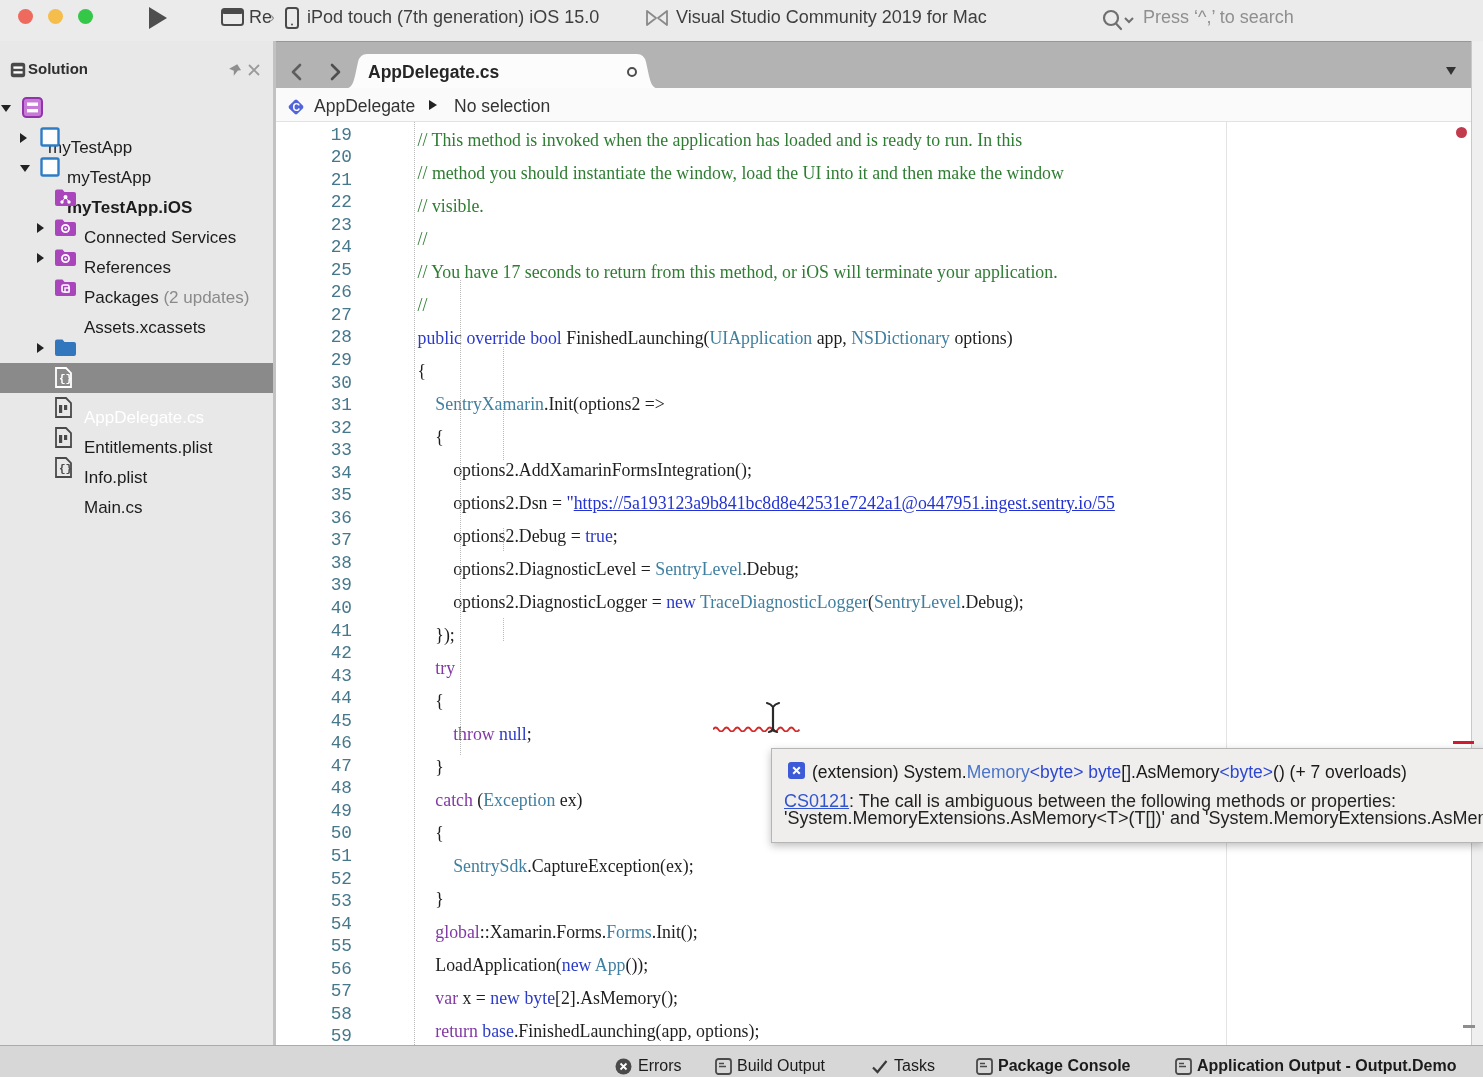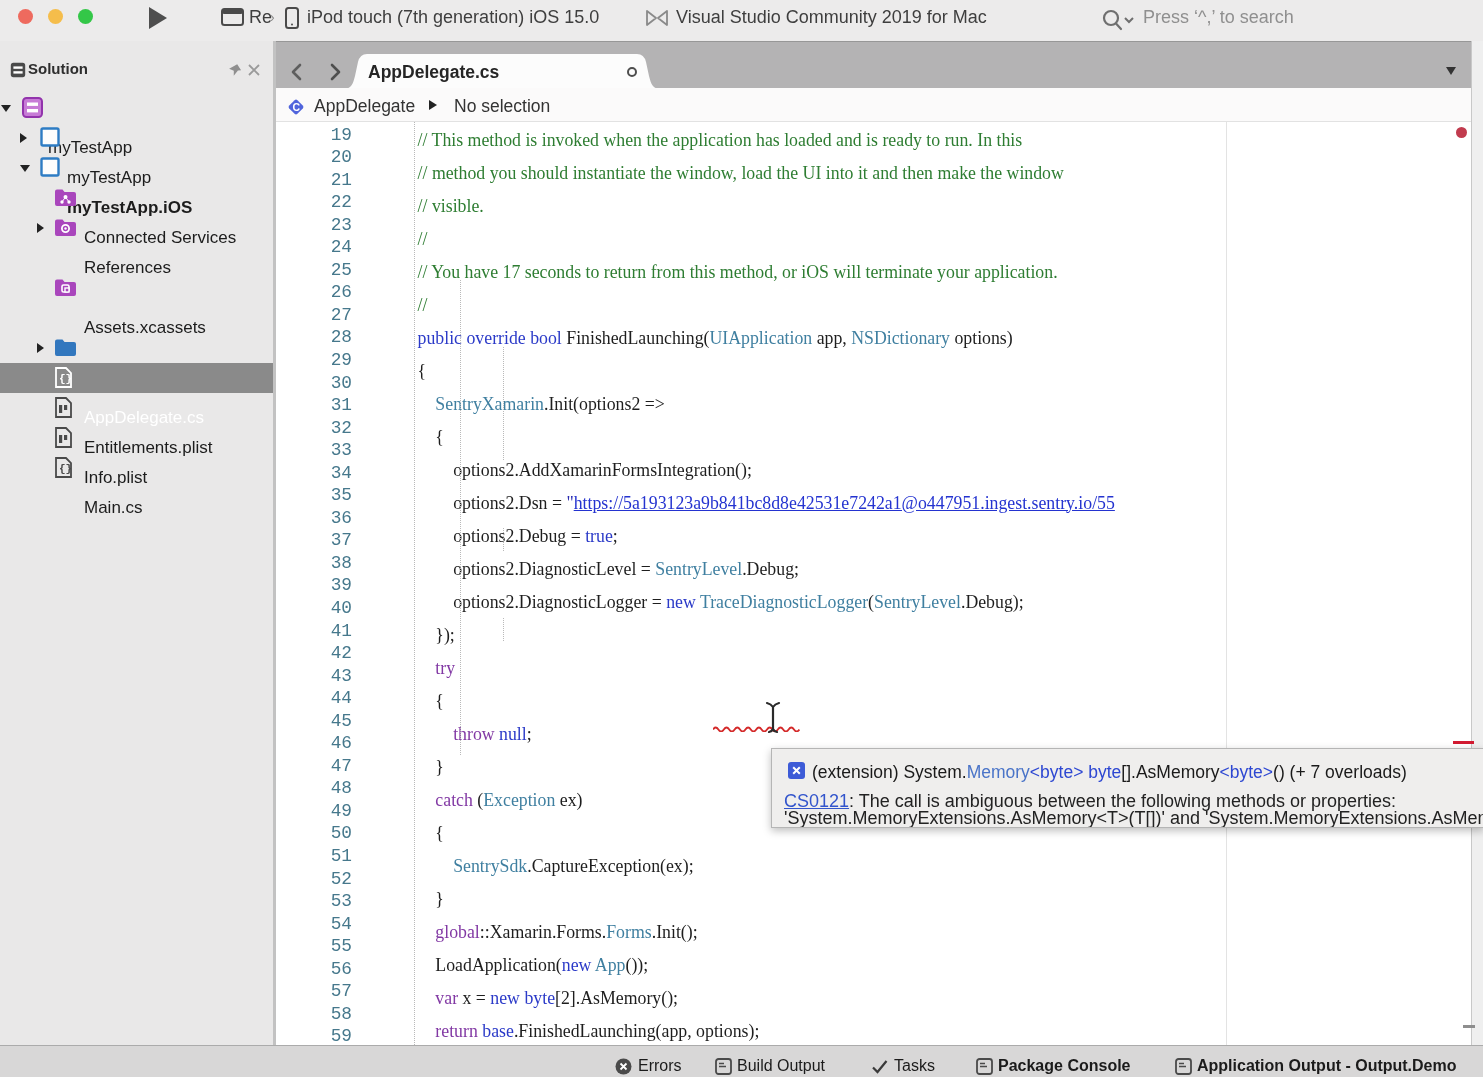--- a/index.html
+++ b/index.html
@@ -33,21 +33,21 @@
           font-size:17.8px; line-height:33px; color:#1E1E1E; white-space:pre; }
   #code .c { color:#2E7D32; }
   #code .k { color:#2B3AC8; }
   #code .f { color:#8239A4; }
   #code .t { color:#3F7FA0; }
   #code .lk { color:#2433D0; text-decoration:underline; }
   #code .q { color:#2A2AB0; }
   .guide { position:absolute; width:0; border-left:1px dotted #B9B9B9; }
 
   
-  #tooltip { left:771px; top:748px; width:713px; height:80px; background:#EFEEED;
+  #tooltip { left:771px; top:748px; width:713px; height:95px; background:#EFEEED;
              border:1px solid #B5B5B5; border-right:none; box-shadow:0 3px 8px rgba(0,0,0,.25); overflow:hidden; }
 
   
   #bottombar { left:0; top:1045px; width:1483px; height:32px; background:#D8D7D7; border-top:1px solid #ABABAB; font-size:16px; color:#1B1B1B; }
   #bottombar .itm { position:absolute; top:11px; }
 </style>
 </head>
 <body>
   <div id="toolbar" class="abs">
     <div class="light" style="left:17.5px; background:#EE6A5E;"></div>
@@ -124,20 +124,29 @@
       <span class="lbl" style="left:84px;">Connected Services</span>
     </div>
     <div class="trow" style="top:172px;">
       <div class="arr-r" style="left:37px;"></div>
       <svg class="ticon" style="left:54px;" width="23" height="21" viewBox="0 0 23 21">
         <path d="M1,4.5 a2,2 0 0 1 2,-2 h5.5 l2,2.5 h9.5 a2,2 0 0 1 2,2 V17 a2,2 0 0 1 -2,2 H3 a2,2 0 0 1 -2,-2 Z" fill="#A946BC"></path>
         <circle cx="11.5" cy="11.5" r="3.6" fill="none" stroke="#fff" stroke-width="1.8"></circle>
         <circle cx="11.5" cy="11.5" r="1.2" fill="#fff"></circle>
       </svg>
       <span class="lbl" style="left:84px;">References</span>
+    </div>
+    <div class="trow" style="top:202px;">
+      <div class="arr-r" style="left:37px;"></div>
+      <svg class="ticon" style="left:54px;" width="23" height="21" viewBox="0 0 23 21">
+        <path d="M1,4.5 a2,2 0 0 1 2,-2 h5.5 l2,2.5 h9.5 a2,2 0 0 1 2,2 V17 a2,2 0 0 1 -2,2 H3 a2,2 0 0 1 -2,-2 Z" fill="#A946BC"></path>
+        <circle cx="11.5" cy="11.5" r="3.6" fill="none" stroke="#fff" stroke-width="1.8"></circle>
+        <circle cx="11.5" cy="11.5" r="1.2" fill="#fff"></circle>
+      </svg>
+      <span class="lbl" style="left:84px;">Packages <span style="color:#8A8A8A;">(2 updates)</span></span>
     </div>
     <div class="trow" style="top:232px;">
       <svg class="ticon" style="left:54px;" width="23" height="21" viewBox="0 0 23 21">
         <path d="M1,4.5 a2,2 0 0 1 2,-2 h5.5 l2,2.5 h9.5 a2,2 0 0 1 2,2 V17 a2,2 0 0 1 -2,2 H3 a2,2 0 0 1 -2,-2 Z" fill="#A946BC"></path>
         <rect x="8" y="8" width="7" height="7" rx="1.5" fill="none" stroke="#fff" stroke-width="1.6"></rect>
         <rect x="11" y="11" width="4" height="4" fill="#A946BC" stroke="#fff" stroke-width="1.4"></rect>
       </svg>
       <span class="lbl" style="left:84px;">Assets.xcassets</span>
     </div>
     <div class="trow" style="top:292px;">

